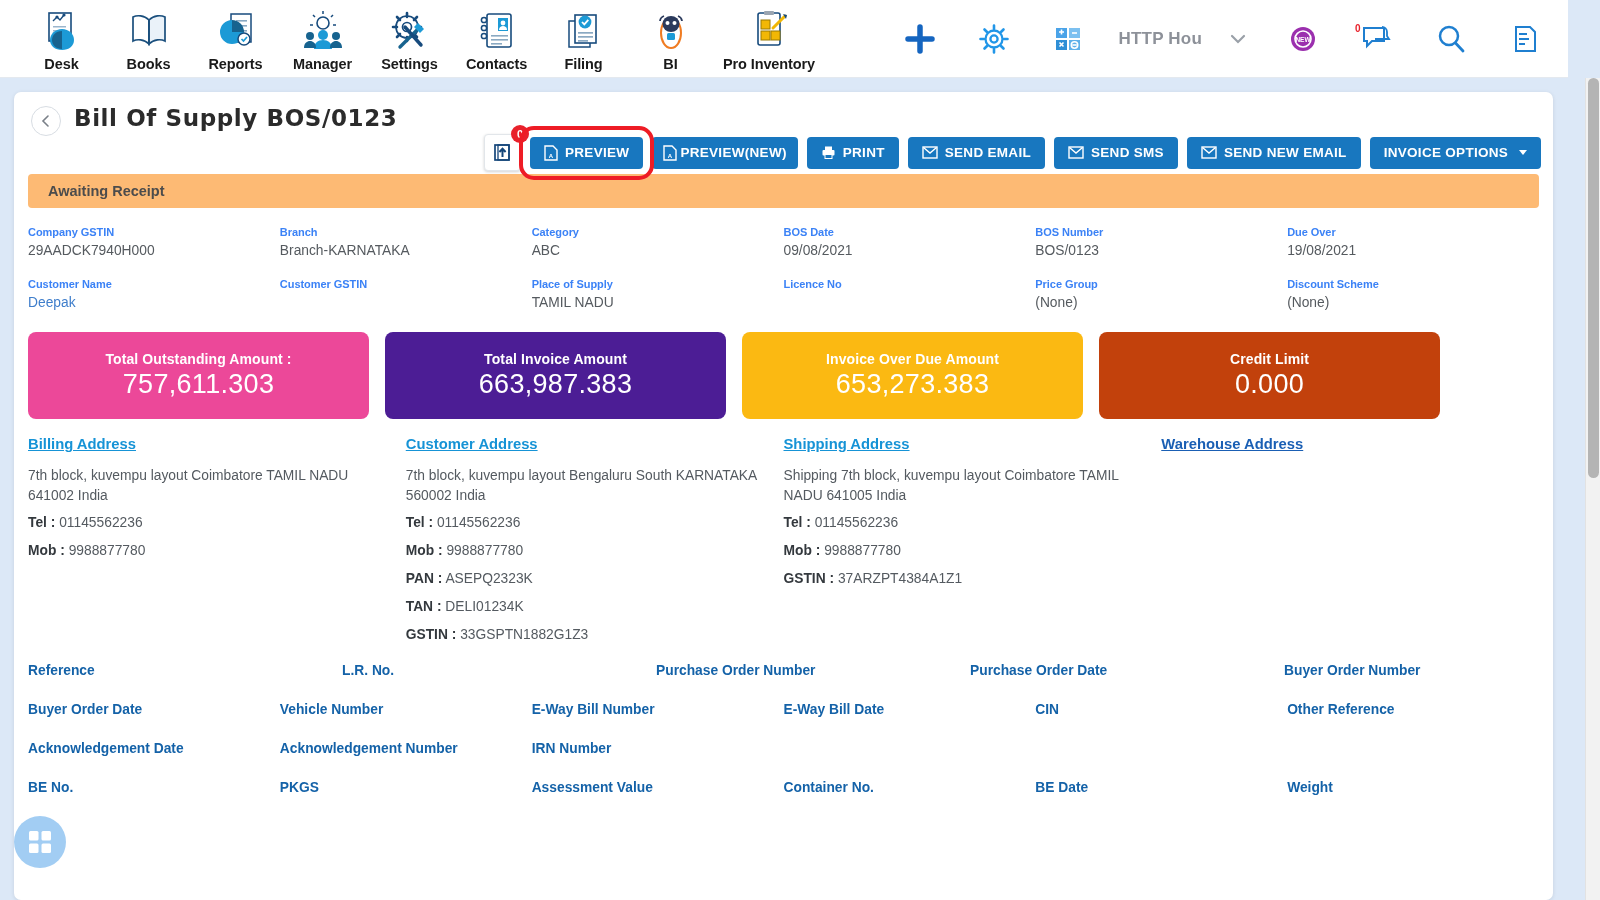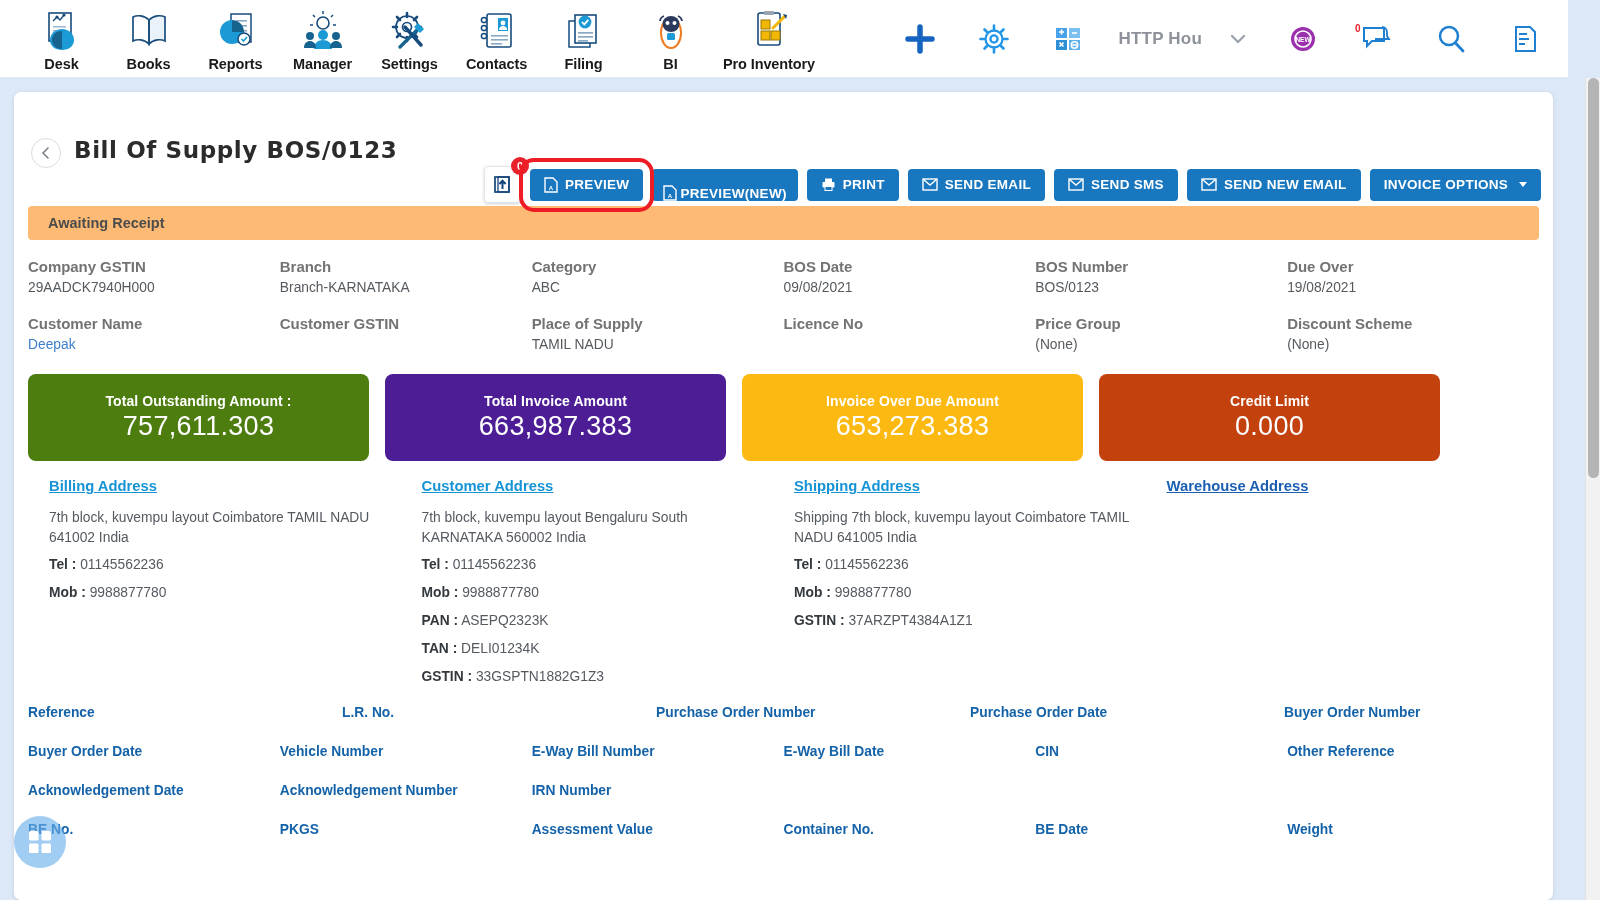--- a/index.html
+++ b/index.html
@@ -58,21 +58,21 @@
   .card {
     position: absolute; left: 14px; top: 92px;
     width: 1539px; height: 808px;
     background: #ffffff;
     border-radius: 7px;
     box-shadow: 0 1px 4px rgba(0,0,0,.10);
     overflow: hidden;
   }
 
   
-  .hdr { position: relative; height: 82px; margin-top: 32px; }
+  .hdr { position: relative; height: 82px; }
   .back-btn {
     position: absolute; left: 17px; top: 14px;
     width: 30px; height: 30px; border-radius: 50%;
     border: 1px solid #d8dde3; background: #fff;
     display: flex; align-items: center; justify-content: center;
     cursor: pointer;
   }
   .page-title {
     position: absolute; left: 60px; top: 13px;
     font-family: "DejaVu Sans", sans-serif;
@@ -99,21 +99,21 @@
     padding: 0 4px;
   }
   .btn {
     height: 32px; background: #1877bf; color: #fff;
     border: none; border-radius: 4px;
     font-family: "Liberation Sans", sans-serif;
     font-size: 13.5px; font-weight: 700; letter-spacing: 0.3px;
     display: inline-flex; align-items: center; gap: 7px;
     padding: 0 14px; cursor: pointer; white-space: nowrap;
   }
-  .btn.tight { padding: 0 11px; gap: 3px; align-items: flex-end; }
+  .btn.tight { padding: 0 11px; gap: 3px; }
   .preview-hl {
     position: relative;
     outline: 4px solid #ee1c25;
     outline-offset: 7px;
   }
   .caret { width: 0; height: 0; border-left: 4px solid transparent;
            border-right: 4px solid transparent; border-top: 5px solid #fff;
            margin-left: 4px; }
 
   
@@ -122,40 +122,40 @@
     border-radius: 4px; display: flex; align-items: center;
     padding-left: 20px;
     font-size: 14.5px; font-weight: 700; color: #4c4c4c;
   }
 
   
   .fields { padding: 18px 14px 0 14px; }
   .frow { display: flex; }
   .fcell { width: 255px; padding-bottom: 19px; }
   .flabel {
-    font-size: 15px; font-weight: 700; color: #737373;
+    font-size: 11px; font-weight: 700; color: #3b82f6;
     letter-spacing: -0.05px; margin-bottom: 5px; display: block;
   }
   .fvalue { font-size: 13.8px; color: #555a5f; display: block; min-height: 16px; }
   .fvalue.link { color: #3f7ecb; }
 
   
   .amts {
     display: flex; gap: 16px; padding: 2px 14px 0 14px;
   }
   .amt {
     width: 341px; height: 87px; border-radius: 8px;
     display: flex; flex-direction: column; align-items: center;
     justify-content: center; gap: 2px; color: #fff;
   }
   .amt-t { font-size: 14px; font-weight: 700; letter-spacing: 0.1px; }
   .amt-v { font-size: 27px; font-weight: 400; letter-spacing: 0.3px; }
 
   
-  .addrs { display: flex; padding: 16px 14px 0 14px; margin-left: 21px; }
+  .addrs { display: flex; padding: 16px 14px 0 14px; }
   .addr { width: 386px; padding-right: 22px; }
   .addr-title {
     font-size: 14.8px; font-weight: 700; color: #1693d6;
     text-decoration: underline; cursor: pointer;
     margin-bottom: 14px; display: inline-block;
   }
   .addr-title.dark { color: #1a5fb4; }
   .addr-text { font-size: 13.8px; color: #545a60; line-height: 20px; margin-bottom: 9px; }
   .addr-kv { font-size: 13.8px; color: #545a60; margin-bottom: 13px; }
   .addr-kv b { color: #33383d; font-weight: 700; }
@@ -496,21 +496,21 @@
           <span class="fvalue">(None)</span>
         </div>
         <div class="fcell">
           <span class="flabel">Discount Scheme</span>
           <span class="fvalue">(None)</span>
         </div>
       </div>
     </div>
 
     <div class="amts">
-      <div class="amt" id="amt0" style="background: #4d7c0f;">
+      <div class="amt" id="amt0" style="background: #ec4899;">
         <span class="amt-t">Total Outstanding Amount :</span>
         <span class="amt-v">757,611.303</span>
       </div>
       <div class="amt" id="amt1" style="background: #4c1d95;">
         <span class="amt-t">Total Invoice Amount</span>
         <span class="amt-v">663,987.383</span>
       </div>
       <div class="amt" id="amt2" style="background: rgb(251, 185, 18);">
         <span class="amt-t">Invoice Over Due Amount</span>
         <span class="amt-v">653,273.383</span>

